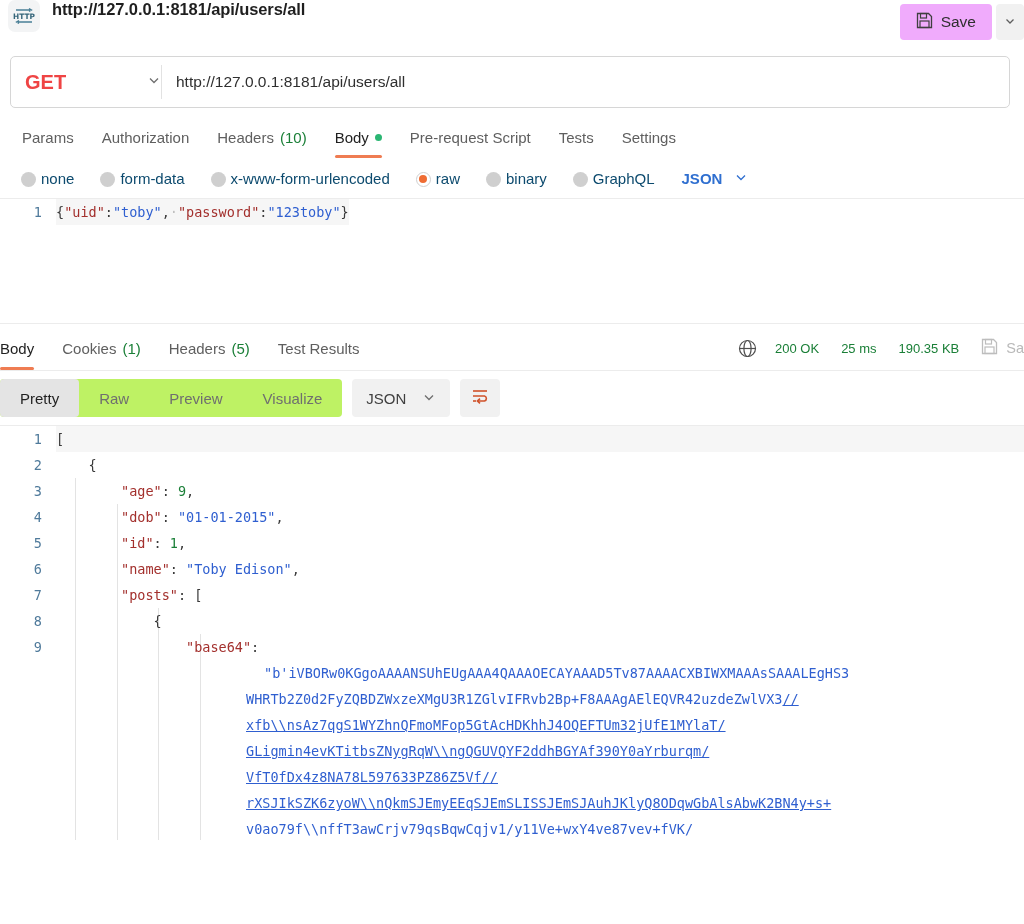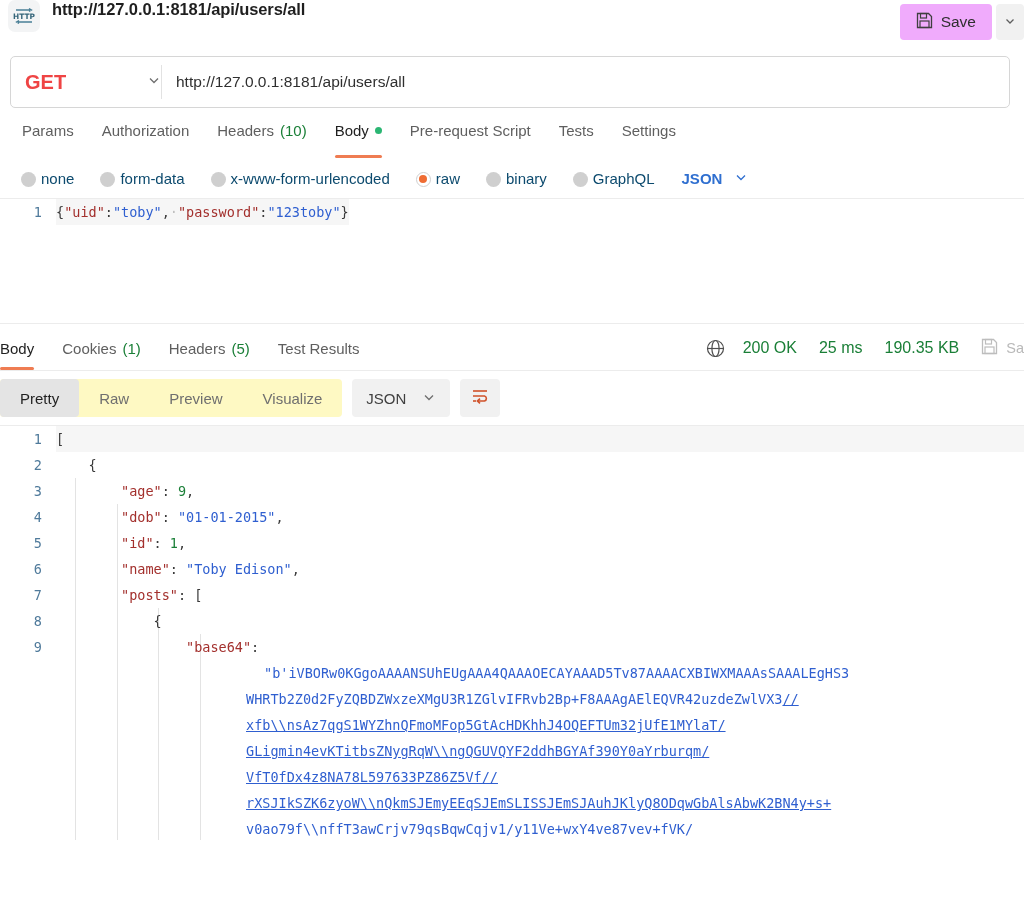--- a/index.html
+++ b/index.html
@@ -89,21 +89,21 @@
     font-family: "Liberation Sans", sans-serif;
     font-size: 15.5px;
     color: #2f2f2f;
     padding: 0 14px;
     background: transparent;
     height: 100%;
   }
 
   
   .req-tabs {
-    display: flex; 
+    display: flex; align-items: flex-end;
     height: 44px;
     padding: 0 8px;
     margin-top: 6px;
     gap: 0;
   }
   .tab {
     position: relative;
     font-size: 15px;
     color: #5f5f5f;
     padding: 0 14px 12px 14px;
@@ -211,40 +211,40 @@
   .resp-tabs .tab:first-child.active::after { left: 0; right: 14px; }
   .resp-status {
     position: absolute;
     right: 0; bottom: 12px;
     display: flex; align-items: center; gap: 0;
     white-space: nowrap;
   }
   .globe { margin-right: 18px; display: flex; align-items: center; }
   .status-item {
     color: #1a7f37;
-    font-size: 16px;
+    font-size: 13px;
     margin-right: 22px;
   }
   .resp-save {
     display: flex; align-items: center; gap: 8px;
     color: #b9b9b9;
     font-size: 14.5px;
     cursor: pointer;
   }
 
   
   .resp-toolbar {
     display: flex; align-items: center;
     padding: 8px 0 8px 0;
     gap: 10px;
     border-top: 1px solid #ececec;
   }
   .seg {
     display: flex;
-    background: #fef9c3;
+    background: #bef264;
     border-radius: 4px;
     height: 38px;
     align-items: flex-end;
   }
   .seg-item {
     padding: 0 20px;
     height: 38px;
     display: flex; align-items: center;
     font-size: 15px;
     color: #6f6f6f;

